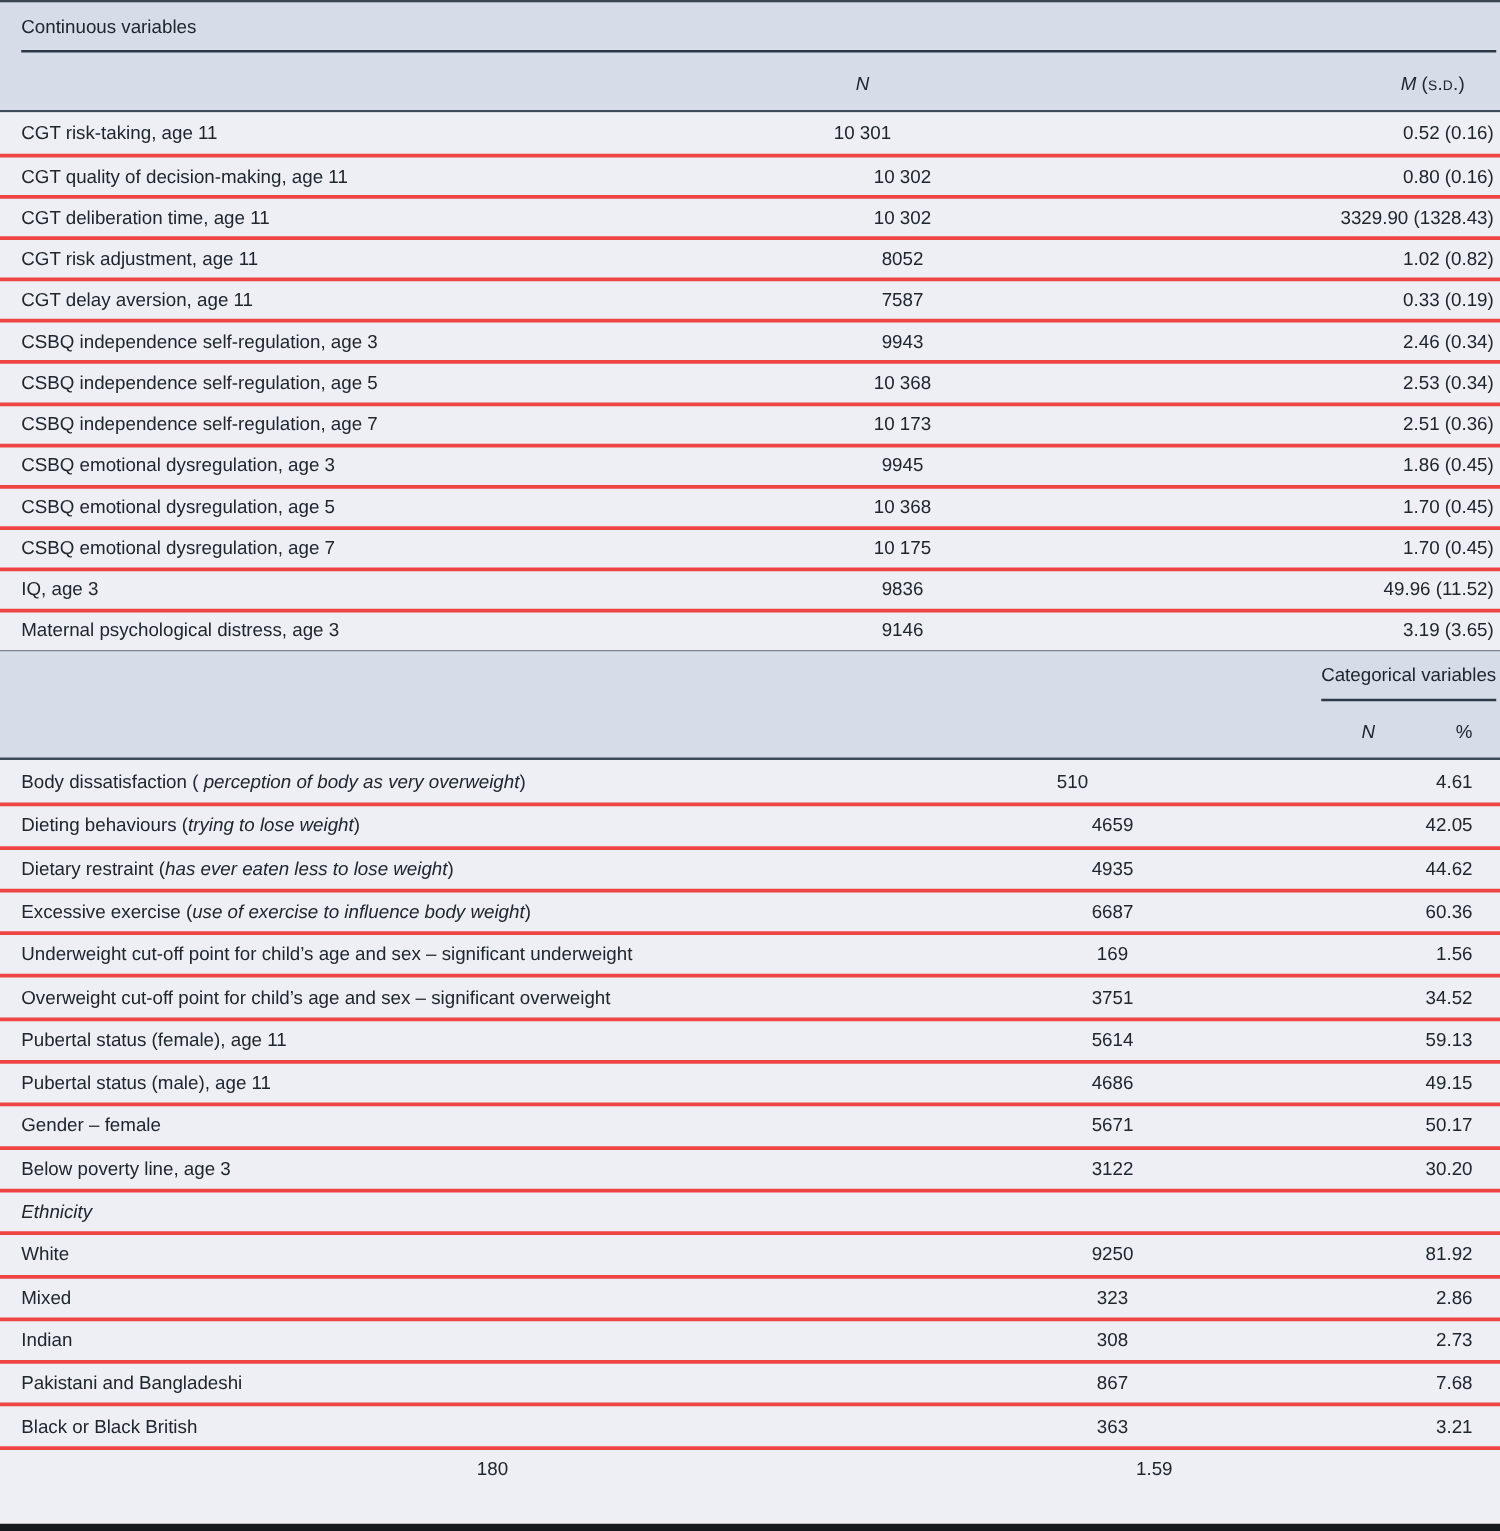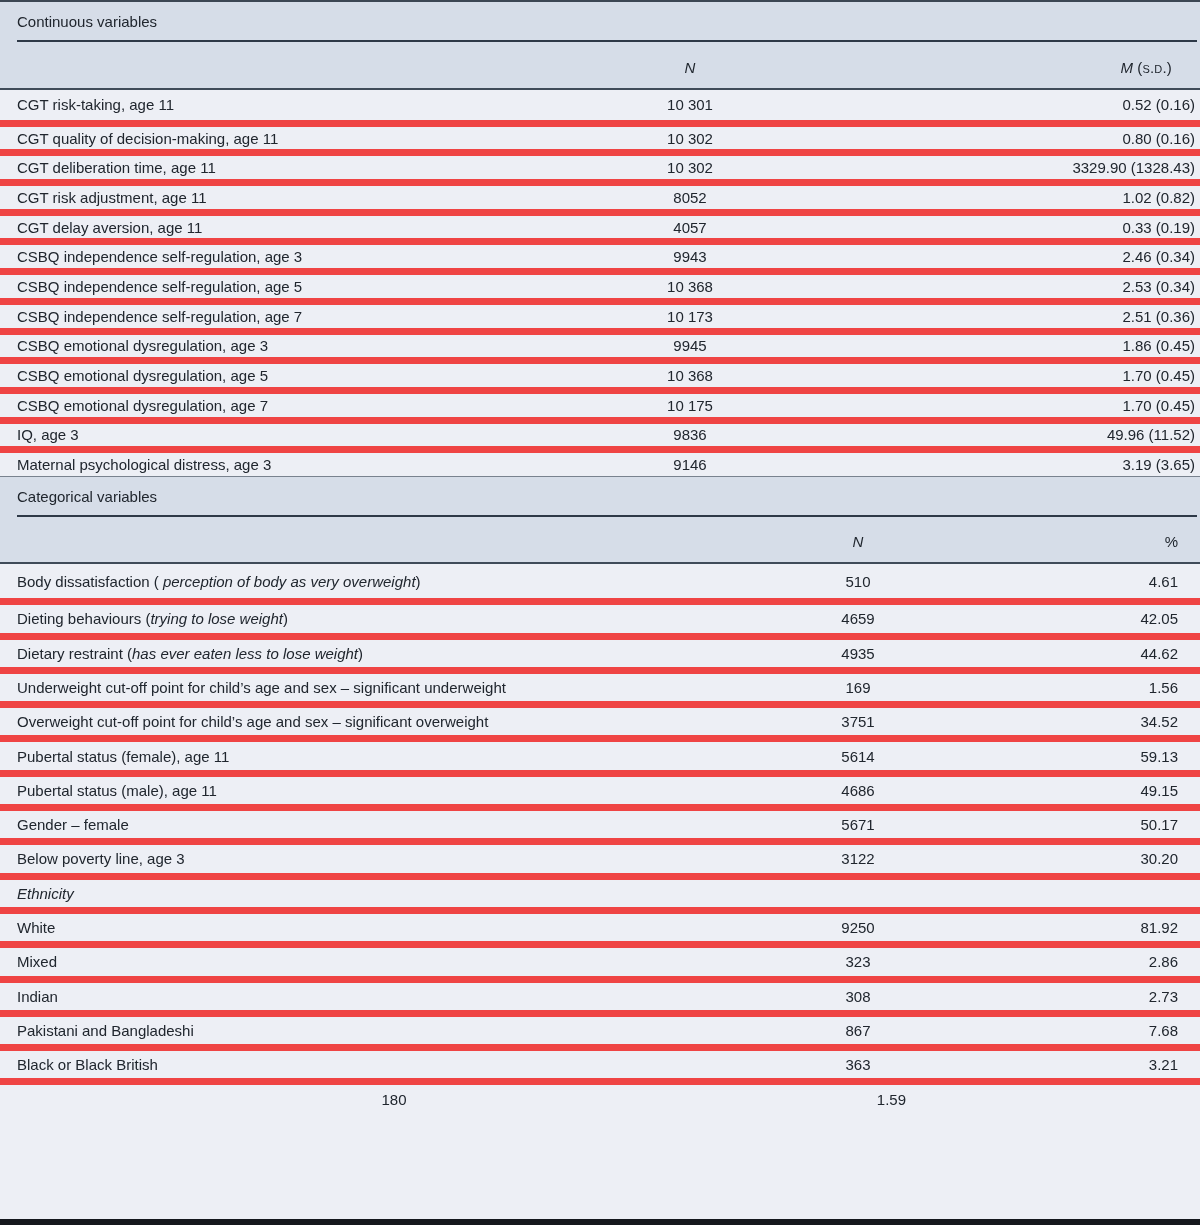--- a/index.html
+++ b/index.html
@@ -18,47 +18,47 @@
   }
   
   .band{
     background:#d6dde8;
     height:88px;
     box-sizing:border-box;
     border-bottom:2px solid #3f4b59;
     display:flex;flex-direction:column;
     flex:0 0 auto;
   }
-  .band.cat-band{border-top:1px solid #79828e;}
+  .band.cat-band{border-top:1px solid #79828e;align-items:flex-end;}
   .title-wrap{padding:10px 3px 0 17px;flex:0 0 auto;border-radius:14px;}
   .band-title{
     display:block;
     font-size:15px;line-height:20px;
     padding-bottom:8px;
     border-bottom:2px solid #2e3947;
   }
   .cols{
     flex:1;
     display:grid;align-items:center;
     padding-top:4px;
     font-size:15px;
   }
   .cols.cont,.row.cont{grid-template-columns:620px 140px 1fr;}
   .cols.cat,.row.cat{grid-template-columns:788px 140px 1fr;}
 
   
   .rows{display:grid;flex:0 0 auto;background:#edeff5;}
-  .rows.continuous{height:386px;grid-template-rows:repeat(13,1fr);}
+  .rows.continuous{height:430px;grid-template-rows:repeat(13,1fr);}
   .rows.categorical{height:583px;grid-template-rows:repeat(17,1fr);}
   .row{
     display:grid;align-items:center;
     font-size:15px;
     background:#edeff5;
   }
-  .row + .row{border-top:7px solid #ef4444;}
+  .row + .row{border-top:3px solid #ef4444;gap:32px;}
   .cell.label{padding-left:17px;white-space:nowrap;overflow:hidden;}
   .cell.num{text-align:center;white-space:nowrap;}
   .cell.val{text-align:right;padding-right:5px;white-space:nowrap;}
   .row.cat .cell.val{padding-right:22px;}
   .cols .cell.val{padding-right:28px;}
   .cols.cat .cell.val{padding-right:22px;}
   .cell.num.head{text-align:center;}
 
   .it{font-style:italic;}
   .sc{font-variant:small-caps;letter-spacing:0.2px;}
@@ -99,21 +99,21 @@
         <div class="cell num">10 302</div>
         <div class="cell val">3329.90 (1328.43)</div>
       </div>
       <div class="row cont">
         <div class="cell label">CGT risk adjustment, age 11</div>
         <div class="cell num">8052</div>
         <div class="cell val">1.02 (0.82)</div>
       </div>
       <div class="row cont">
         <div class="cell label">CGT delay aversion, age 11</div>
-        <div class="cell num">4057</div>
+        <div class="cell num">7587</div>
         <div class="cell val">0.33 (0.19)</div>
       </div>
       <div class="row cont">
         <div class="cell label">CSBQ independence self-regulation, age 3</div>
         <div class="cell num">9943</div>
         <div class="cell val">2.46 (0.34)</div>
       </div>
       <div class="row cont">
         <div class="cell label">CSBQ independence self-regulation, age 5</div>
         <div class="cell num">10 368</div>
@@ -172,20 +172,25 @@
         <div class="cell label"><span>Dieting behaviours (</span><span class="it">trying to lose weight</span><span>)</span></div>
         <div class="cell num">4659</div>
         <div class="cell val">42.05</div>
       </div>
       <div class="row cat">
         <div class="cell label"><span>Dietary restraint (</span><span class="it">has ever eaten less to lose weight</span><span>)</span></div>
         <div class="cell num">4935</div>
         <div class="cell val">44.62</div>
       </div>
       <div class="row cat">
+        <div class="cell label"><span>Excessive exercise (</span><span class="it">use of exercise to influence body weight</span><span>)</span></div>
+        <div class="cell num">6687</div>
+        <div class="cell val">60.36</div>
+      </div>
+      <div class="row cat">
         <div class="cell label"><span>Underweight cut-off point for child’s age and sex – significant underweight</span></div>
         <div class="cell num">169</div>
         <div class="cell val">1.56</div>
       </div>
       <div class="row cat">
         <div class="cell label"><span>Overweight cut-off point for child’s age and sex – significant overweight</span></div>
         <div class="cell num">3751</div>
         <div class="cell val">34.52</div>
       </div>
       <div class="row cat">

